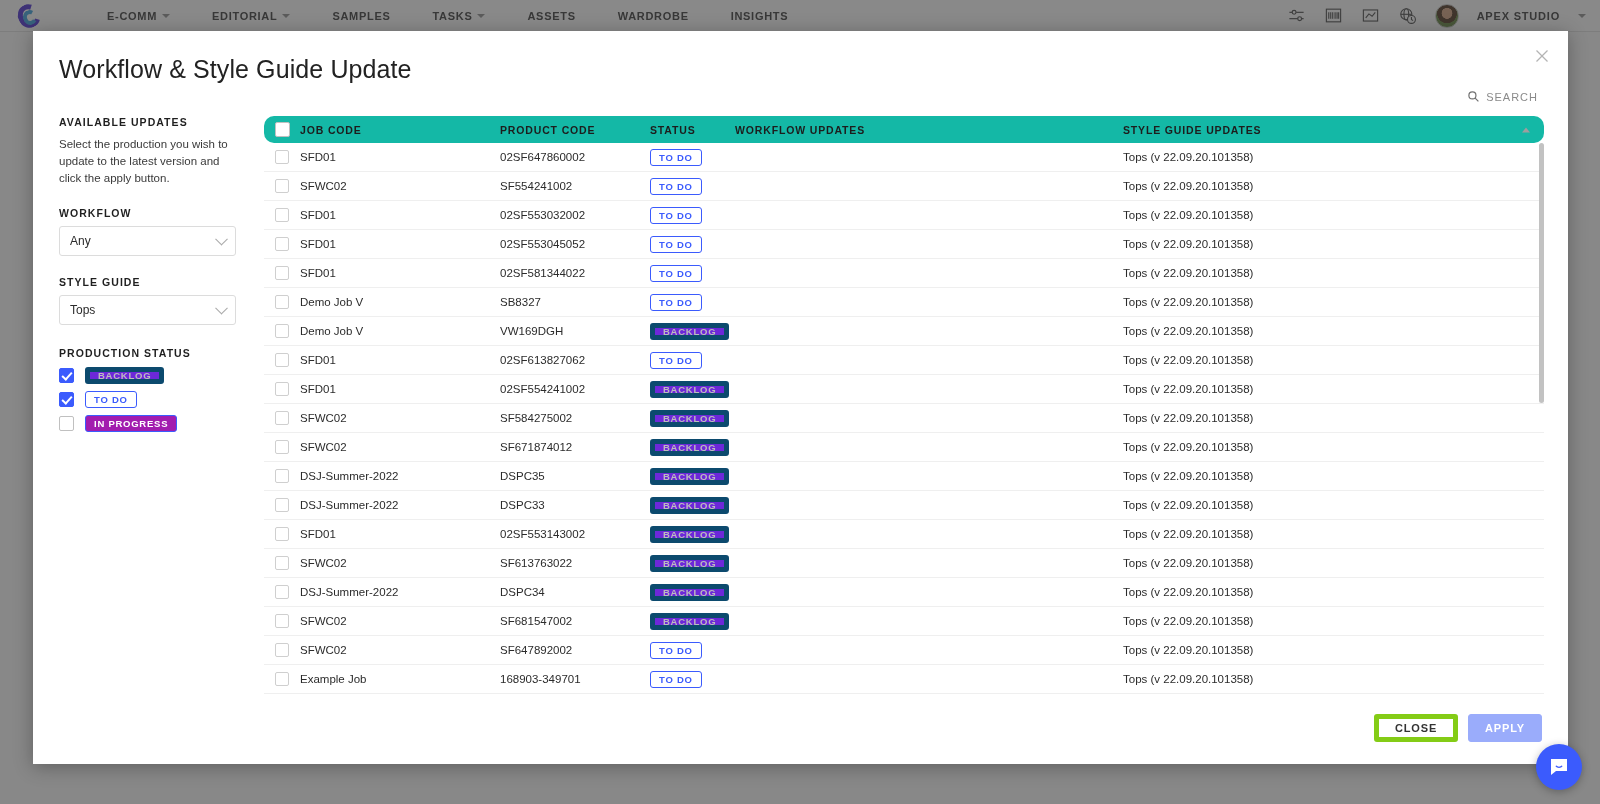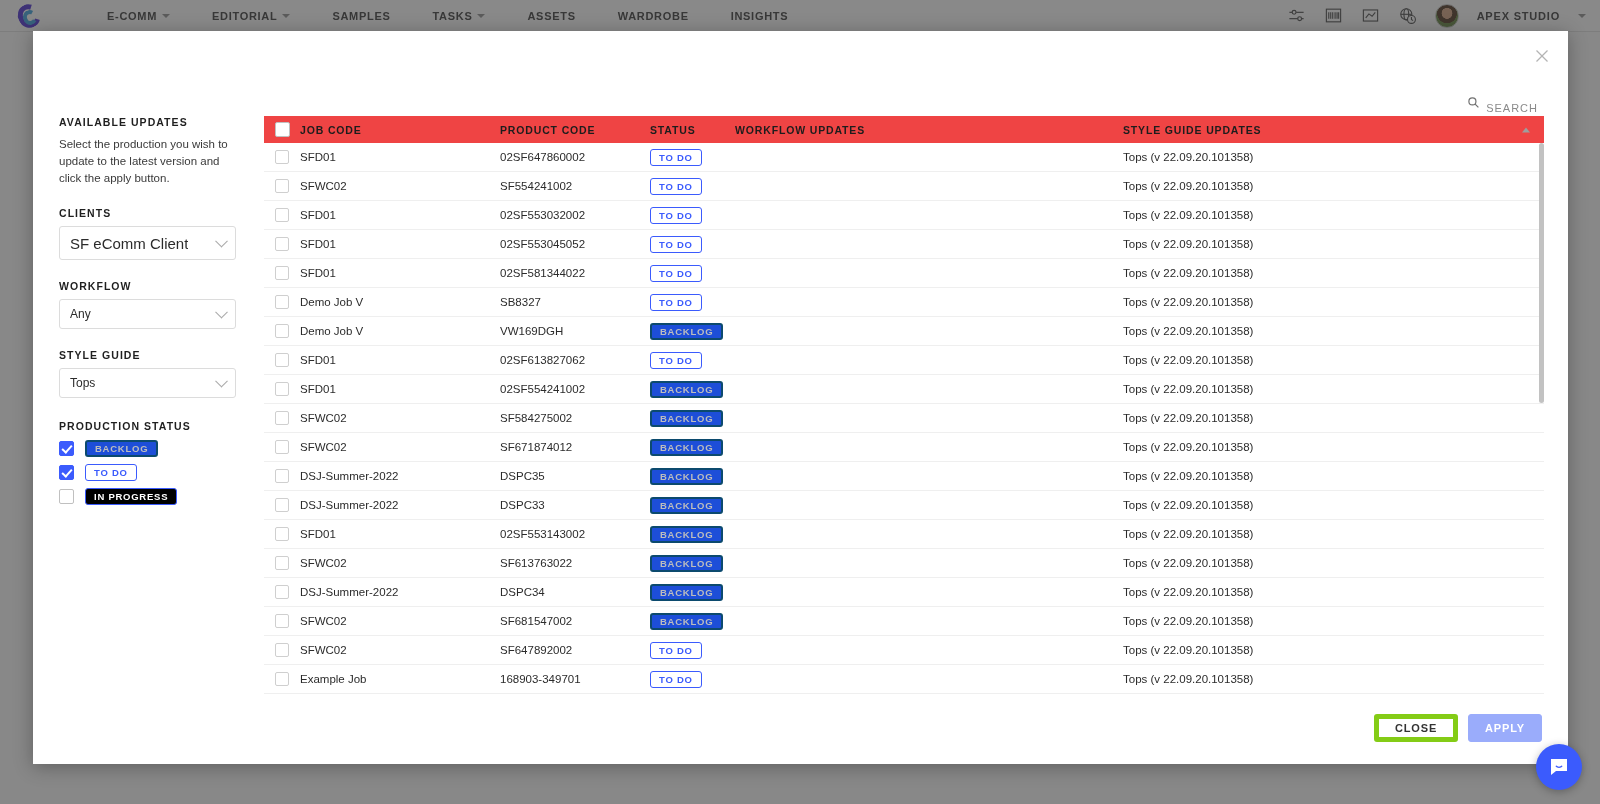--- a/index.html
+++ b/index.html
@@ -99,21 +99,21 @@
   }
 
   #search-btn {
     position: absolute; right: 30px; top: 59px;
     display: flex; align-items: center; gap: 6px;
     cursor: pointer;
   }
   #search-btn .s-icon { width: 13px; height: 13px; color: #707070; }
   #search-btn .s-icon svg { display:block; width:100%; height:100%; }
   #search-btn .s-label {
-    font-size: 11px; letter-spacing: 1px; color: #8a8a8a; font-weight: 400; margin-top: 12px;
+    font-size: 11px; letter-spacing: 1px; color: #8a8a8a; font-weight: 400;
   }
 
   
   #sidebar {
     position: absolute; left: 26px; top: 85px; width: 200px;
   }
   .side-heading {
     font-size: 10.5px; font-weight: 700; letter-spacing: 1.05px;
     color: #1f1f1f; margin-bottom: 8px; text-transform: uppercase;
   }
@@ -163,34 +163,35 @@
     left: 4px; top: 1px; width: 4px; height: 8px;
     border: solid #ffffff; border-width: 0 2px 2px 0;
     transform: rotate(42deg);
   }
   .pill {
     display: inline-flex; align-items: center; justify-content: center;
     height: 17px; padding: 0 8px; border-radius: 3px;
     font-size: 9.5px; font-weight: 700; letter-spacing: 0.75px;
     white-space: nowrap;
   }
-  .pill.backlog { border: 2px solid #0c4a6e; color: #bdbdbd; background: #1d4ed8; }
+  .pill.backlog { border: 5px solid #0c4a6e; color: #bdbdbd; background: #6d28d9; }
   .pill.todo    { border: 1px solid #3b5bfd; color: #3b5bfd; background: #ffffff; }
-  .pill.inprog  { border: 1px solid #3b5bfd; color: #ffffff; background: #000000; }
+  .pill.inprog  { border: 1px solid #3b5bfd; color: #ffffff; background: #a21caf; }
 
   
   #table-wrap {
     position: absolute; left: 231px; top: 85px;
     width: 1280px; height: 578px;
     overflow: hidden;
   }
   #table-head {
     display: flex; align-items: center;
-    height: 27px; background: #ef4444;
+    height: 27px; background: #14b8a6;
     position: relative;
+    border-radius: 10px;
   }
   .th {
     font-size: 10.5px; font-weight: 700; letter-spacing: 0.85px;
     color: #1d1d1d; text-transform: uppercase;
   }
   #sort-arrow {
     position: absolute; right: 14px; top: 50%;
     transform: translateY(-50%);
     width: 0; height: 0;
     border-left: 4px solid transparent;
@@ -342,42 +343,36 @@
 
 <div id="modal">
 
   <div id="modal-close">
     <svg viewBox="0 0 24 24" fill="none" stroke="currentColor" stroke-width="1.3">
       <line x1="6" y1="6" x2="18" y2="18"></line>
         <line x1="18" y1="6" x2="6" y2="18"></line>
     </svg>
   </div>
 
+  <div id="modal-title">Workflow &amp; Style Guide Update</div>
 
   <div id="search-btn">
     <span class="s-icon">
       <svg viewBox="0 0 24 24" fill="none" stroke="currentColor" stroke-width="2.2">
         <circle cx="10" cy="10" r="6.5"></circle>
           <line x1="15" y1="15" x2="21" y2="21"></line>
       </svg>
     </span>
     <span class="s-label">SEARCH</span>
   </div>
 
   <div id="sidebar">
     <div class="side-heading">AVAILABLE UPDATES</div>
     <div class="side-para">Select the production you wish to update to the latest version and click the apply button.</div>
 
-    <div class="field-group">
-      <div class="side-heading">CLIENTS</div>
-      <div class="select-box big">
-        <span class="sel-val">SF eComm Client</span>
-        <span class="sel-chevron"></span>
-      </div>
-    </div>
 
     <div class="field-group">
       <div class="side-heading">WORKFLOW</div>
       <div class="select-box">
         <span class="sel-val">Any</span>
         <span class="sel-chevron"></span>
       </div>
     </div>
 
     <div class="field-group">

